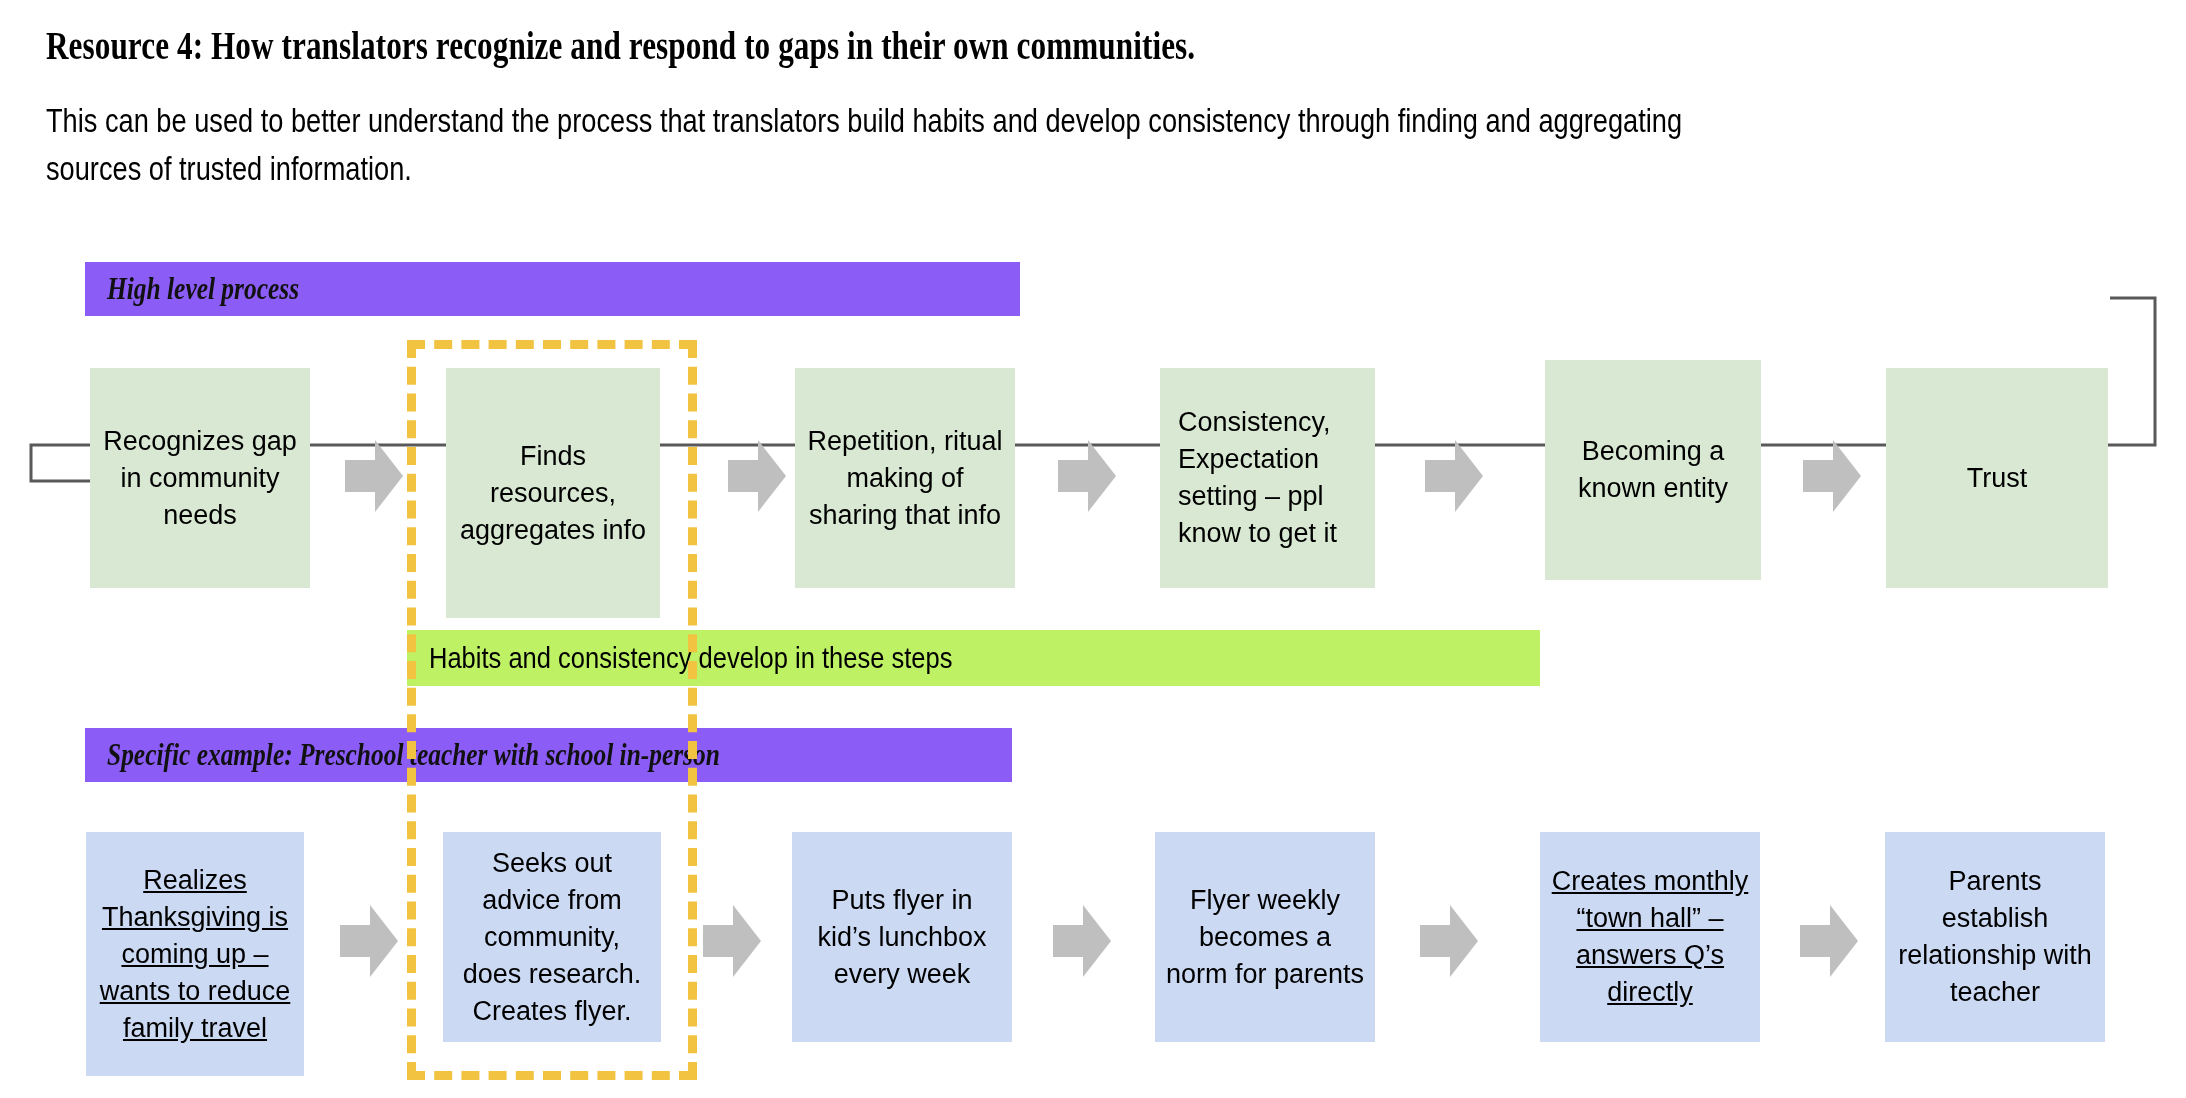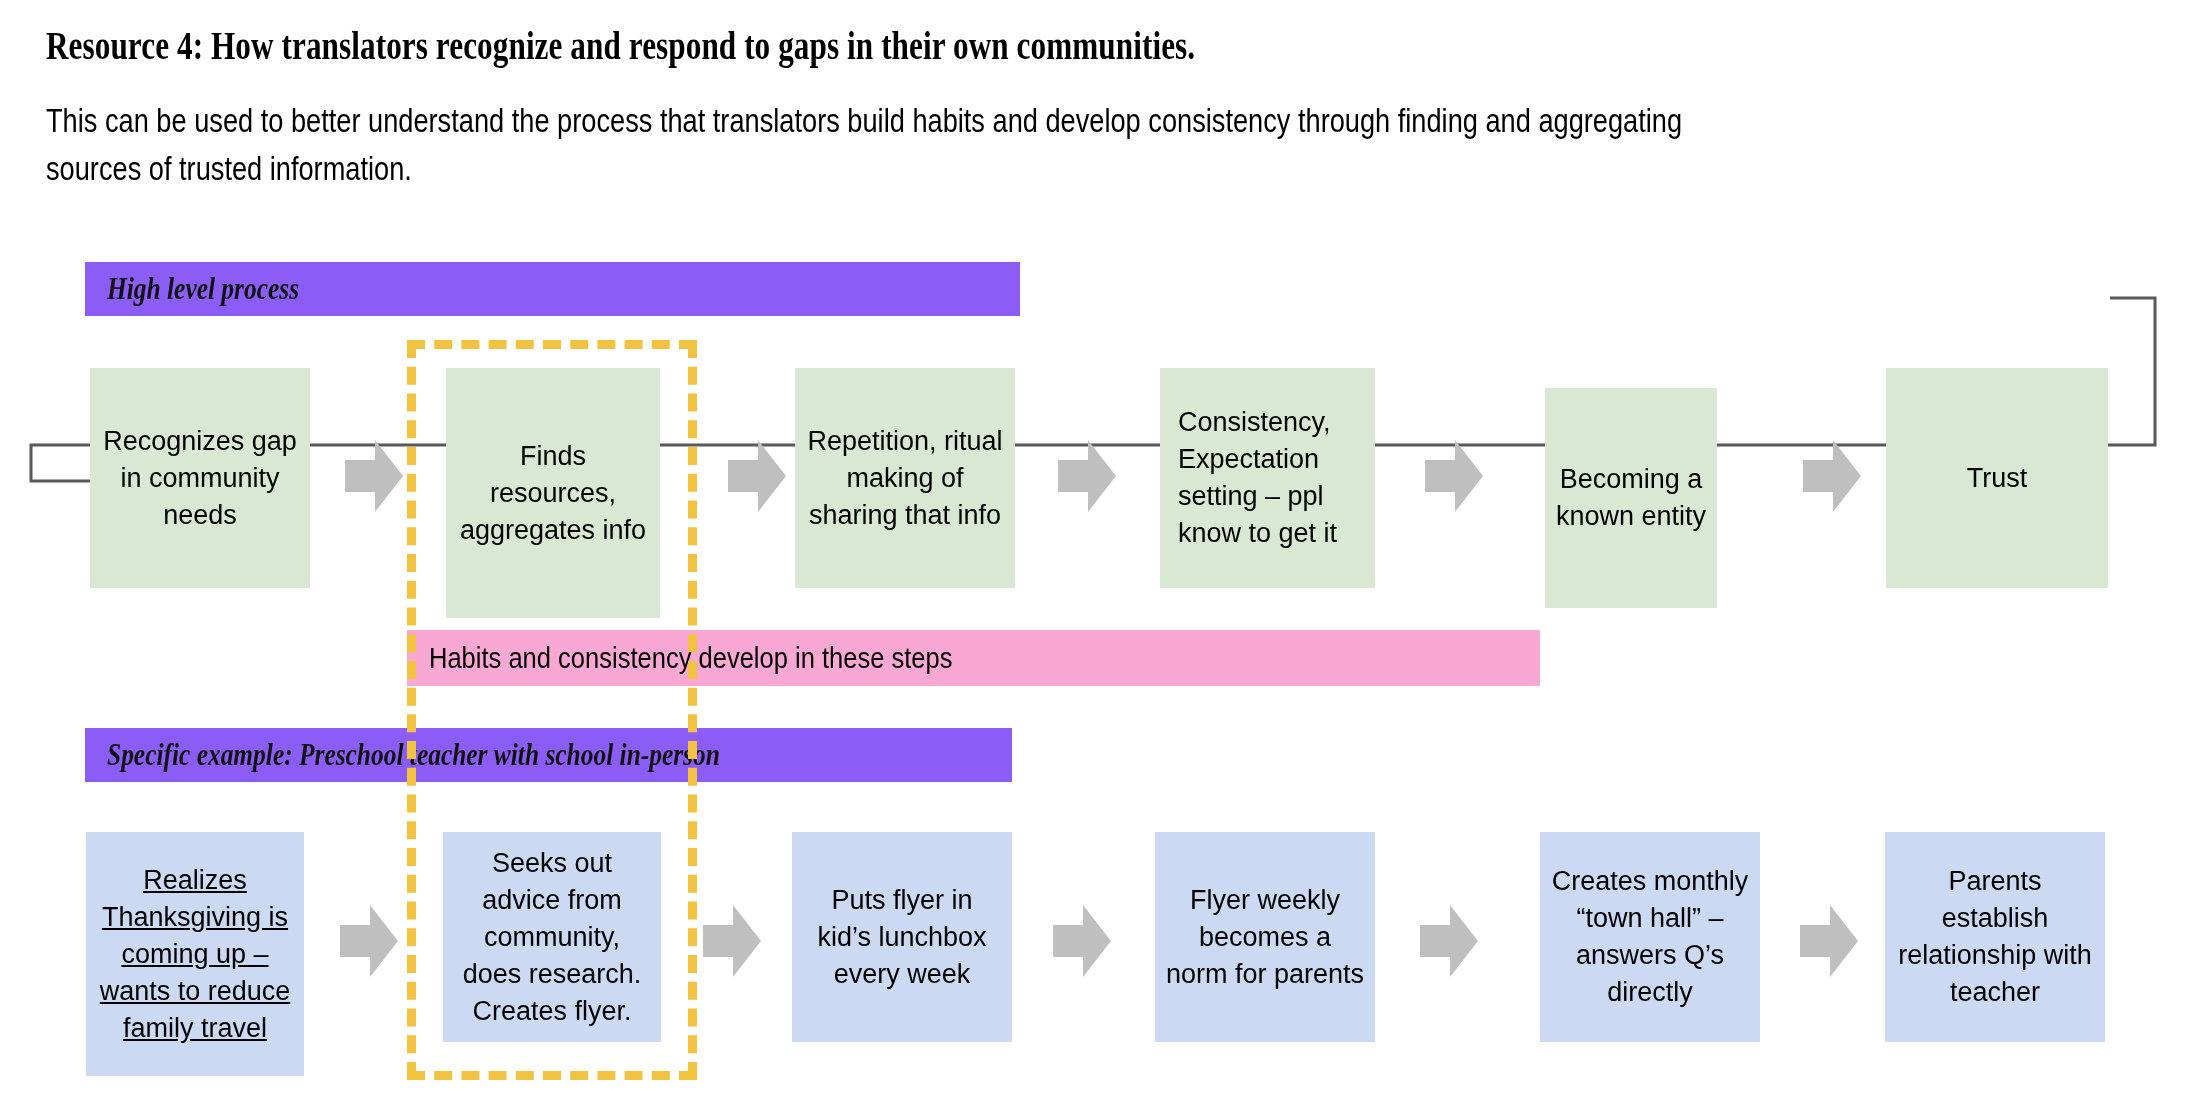--- a/index.html
+++ b/index.html
@@ -54,21 +54,21 @@
 
   
   #dashbox{
     position:absolute;left:407px;top:340px;width:290px;height:740px;
     border:9px dashed #f2c341;box-sizing:border-box;pointer-events:none;
   }
 
   
   #yellow-band{
     position:absolute;left:407px;top:630px;width:1133px;height:56px;
-    background:#f9a8d4;display:flex;align-items:center;
+    background:#bef264;display:flex;align-items:center;
   }
   #yellow-band .yb-label{
     font-size:29px;color:#000;margin-left:22px;
     transform:scaleX(.88);transform-origin:left center;white-space:nowrap;
   }
 </style>
 </head>
 <body>
 
 <div id="title">Resource 4: How translators recognize and respond to gaps in their own communities.</div>
@@ -110,21 +110,21 @@
   </svg>
 
   <div class="node green leftalign" style="left:1160px;top:368px;width:215px;height:220px;">
     <span>Consistency, Expectation setting – ppl know to get it</span>
   </div>
 
   <svg class="chev" style="left:1425px;top:440px;" viewBox="0 0 58 72">
     <path d="M 0 20 L 30 20 L 30 0 L 58 36 L 30 72 L 30 52 L 0 52 Z" fill="#bfbfbf"></path>
   </svg>
 
-  <div class="node green" style="left:1545px;top:388px;width:172px;height:220px;text-align:center;">
+  <div class="node green" style="left:1545px;top:360px;width:216px;height:220px;text-align:center;">
     <span>Becoming a known entity</span>
   </div>
 
   <svg class="chev" style="left:1803px;top:440px;" viewBox="0 0 58 72">
     <path d="M 0 20 L 30 20 L 30 0 L 58 36 L 30 72 L 30 52 L 0 52 Z" fill="#bfbfbf"></path>
   </svg>
 
   <div class="node green" style="left:1886px;top:368px;width:222px;height:220px;">
     <span>Trust</span>
   </div>
@@ -165,21 +165,21 @@
   </svg>
 
   <div class="node blue" style="left:1155px;top:832px;width:220px;height:210px;">
     <span>Flyer weekly becomes a norm for parents</span>
   </div>
 
   <svg class="chev" style="left:1420px;top:905px;" viewBox="0 0 58 72">
     <path d="M 0 20 L 30 20 L 30 0 L 58 36 L 30 72 L 30 52 L 0 52 Z" fill="#bfbfbf"></path>
   </svg>
 
-  <div class="node blue" style="left:1540px;top:832px;width:220px;height:210px;">
+  <div class="node blue" style="left:1540px;top:832px;width:220px;height:210px;text-decoration:underline;">
     <span>Creates monthly “town hall” – answers Q’s directly</span>
   </div>
 
   <svg class="chev" style="left:1800px;top:905px;" viewBox="0 0 58 72">
     <path d="M 0 20 L 30 20 L 30 0 L 58 36 L 30 72 L 30 52 L 0 52 Z" fill="#bfbfbf"></path>
   </svg>
 
   <div class="node blue" style="left:1885px;top:832px;width:220px;height:210px;">
     <span>Parents establish relationship with teacher</span>
   </div>

